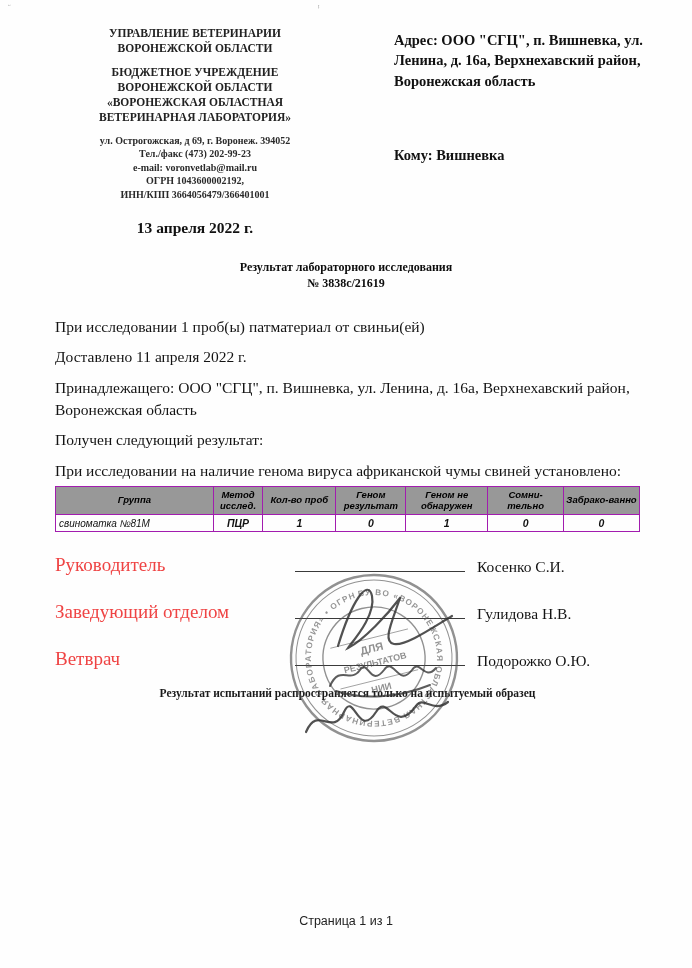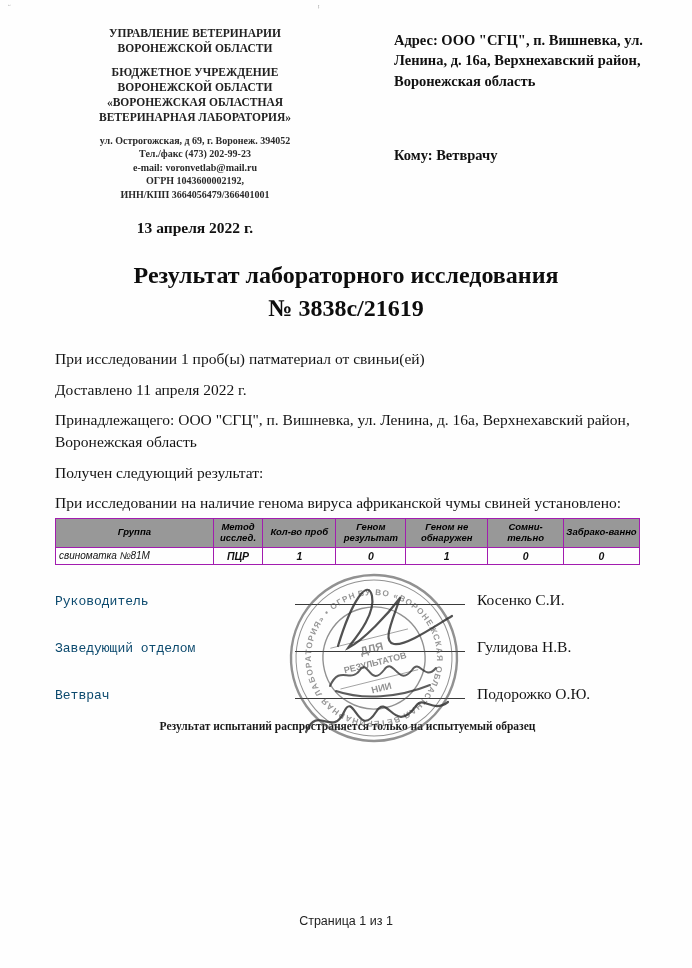--- a/index.html
+++ b/index.html
@@ -13,38 +13,38 @@
   .letterhead { display:flex; justify-content:space-between; padding:26px 26px 0 40px; }
   .lh-left { width:310px; text-align:center; }
   .lh-line { font-weight:bold; font-size:11.5px; line-height:1.3; color:#222; }
   .lh-group { margin-bottom:9px; }
   .lh-contact { font-weight:bold; font-size:10px; line-height:1.35; color:#2a2a2a; }
   .date-line { font-weight:bold; font-size:15.5px; margin-top:18px; text-align:center; color:#111; }
   .lh-right { width:272px; padding-top:4px; }
   .addr { font-weight:bold; font-size:14.5px; line-height:1.4; color:#111; }
   .kom { font-weight:bold; font-size:14.5px; margin-top:56px; color:#111; }
   
-  .doc-title { margin-top:22px; text-align:center; font-weight:bold; font-size:24px; line-height:1.35; color:#0d0d0d; }
+  .doc-title { margin-top:22px; text-align:center; font-weight:bold; font-size:12px; line-height:1.35; color:#0d0d0d; }
   
   .content { position:relative; z-index:1; padding:24px 52px 0 55px; }
   .para { font-size:15.5px; line-height:1.4; margin-bottom:9px; color:#141414; }
   .para:last-of-type { margin-bottom:4px; }
   
   table { width:100%; border-collapse:collapse; font-family:"Liberation Sans", sans-serif; margin-top:2px; }
   th, td { border:1px solid #a21caf;font-style:italic; }
   th {
     background:#989898; color:#000; font-weight:bold; font-size:9.5px;
     line-height:1.15; padding:3px 2px; text-align:center; vertical-align:middle;
   }
   td { font-size:10.5px; font-weight:bold; text-align:center; padding:2px 3px; height:16px; color:#111; }
   td:first-child { text-align:left; font-weight:normal; font-size:10px; }
   
   .signatures { margin-top:14px; }
   .sig-row { display:flex; align-items:flex-end; margin-bottom:15px; height:32px; }
-  .sig-role { width:240px; font-size:13px; color:#0c4a6e; padding-bottom:2px;font-family:Liberation Mono, monospace; }
+  .sig-role { width:240px; font-size:19px; color:#ef4444; padding-bottom:2px; }
   .sig-line { width:170px; border-bottom:1.2px solid #3a3a3a; height:24px; margin:0 12px 6px 0; }
   .sig-name { font-size:15.5px; color:#141414; padding-bottom:2px; }
   .note { margin-top:14px; text-align:center; font-weight:bold; font-size:11.5px; color:#1a1a1a; }
   
   .stamp {
     position:absolute; left:288px; top:572px; width:172px; height:172px;
     z-index:2; transform:rotate(-14deg); opacity:0.62; pointer-events:none;
   }
   
   .autographs { position:absolute; inset:0; width:692px; height:968px; z-index:3; pointer-events:none; }
@@ -81,21 +81,21 @@
         <div class="lh-contact">ул. Острогожская, д 69, г. Воронеж. 394052</div>
         <div class="lh-contact">Тел./факс (473) 202-99-23</div>
         <div class="lh-contact">e-mail: voronvetlab@mail.ru</div>
         <div class="lh-contact">ОГРН 1043600002192,</div>
         <div class="lh-contact">ИНН/КПП 3664056479/366401001</div>
       </div>
       <div class="date-line">13 апреля 2022 г.</div>
     </div>
     <div class="lh-right">
       <div class="addr">Адрес: ООО "СГЦ", п. Вишневка, ул. Ленина, д. 16а, Верхнехавский район, Воронежская область</div>
-      <div class="kom">Кому: Ветврачу</div>
+      <div class="kom">Кому: Вишневка</div>
     </div>
   </div>
 
   <div class="doc-title">
     <div>Результат лабораторного исследования</div>
     <div>№ 3838с/21619</div>
   </div>
 
   <div class="content">
     <p class="para">При исследовании 1 проб(ы) патматериал от свиньи(ей)</p>

